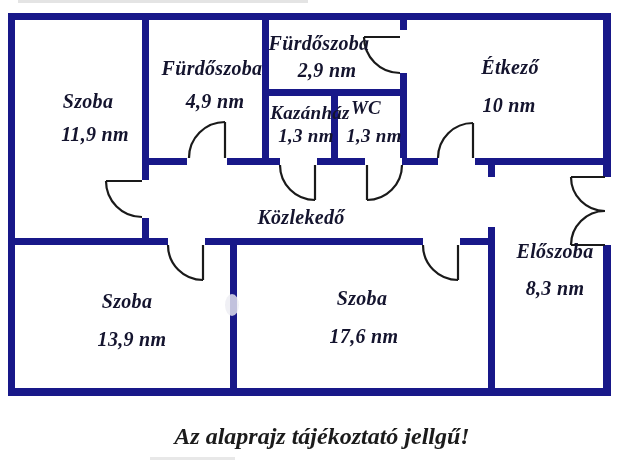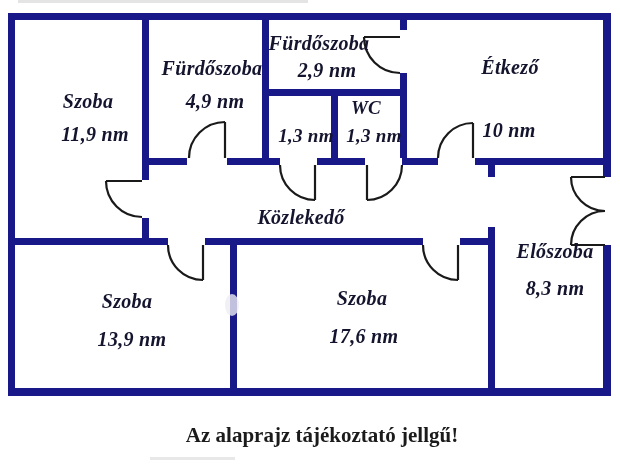--- a/index.html
+++ b/index.html
@@ -5,21 +5,21 @@
   html,body{margin:0;padding:0;background:#ffffff;}
   #stage{position:relative;width:620px;height:465px;background:#ffffff;overflow:hidden;
          font-family:"Liberation Serif","DejaVu Serif",serif;}
   .wall{position:absolute;background:var(--wall,#181889);z-index:1;}
   .doors{position:absolute;left:0;top:0;z-index:2;pointer-events:none;}
   .lbl{position:absolute;transform:translateX(-50%);white-space:nowrap;z-index:4;
        font-style:italic;font-weight:bold;font-size:20px;line-height:1.1;
        color:var(--room-text,#14142e);letter-spacing:0.3px;}
   .lbl.sm{font-size:19px;}
   .caption{position:absolute;transform:translateX(-50%);white-space:nowrap;z-index:4;
-       font-weight:bold;font-size:21px;color:var(--caption-text,#1b1b1b);}
+       font-style:italic;font-weight:bold;font-size:24px;color:var(--caption-text,#1b1b1b);}
   .artifact{position:absolute;z-index:5;}
 </style>
 </head>
 <body>
 
 <div id="stage">
 
   <div class="wall" style="left:8px;top:13px;width:603px;height:7px;"></div>
   <div class="wall" style="left:8px;top:388px;width:603px;height:8px;"></div>
   <div class="wall" style="left:8px;top:13px;width:7px;height:383px;"></div>
@@ -93,27 +93,28 @@
 
   <div class="lbl" style="left:88px;top:90px;">Szoba</div>
   <div class="lbl" style="left:95px;top:123px;">11,9 nm</div>
 
   <div class="lbl" style="left:212px;top:57px;">Fürdőszoba</div>
   <div class="lbl" style="left:215px;top:90px;">4,9 nm</div>
 
   <div class="lbl" style="left:319px;top:32px;">Fürdőszoba</div>
   <div class="lbl" style="left:327px;top:59px;">2,9 nm</div>
 
+  <div class="lbl sm" style="left:310px;top:103px;">Kazánház</div>
   <div class="lbl sm" style="left:306px;top:126px;">1,3 nm</div>
 
   <div class="lbl sm" style="left:366px;top:98px;">WC</div>
   <div class="lbl sm" style="left:374px;top:126px;">1,3 nm</div>
 
   <div class="lbl" style="left:510px;top:56px;">Étkező</div>
-  <div class="lbl" style="left:509px;top:94px;margin-top:25px;">10 nm</div>
+  <div class="lbl" style="left:509px;top:94px;">10 nm</div>
 
   <div class="lbl" style="left:301px;top:206px;">Közlekedő</div>
 
   <div class="lbl" style="left:555px;top:240px;">Előszoba</div>
   <div class="lbl" style="left:555px;top:277px;">8,3 nm</div>
 
   <div class="lbl" style="left:127px;top:290px;">Szoba</div>
   <div class="lbl" style="left:132px;top:328px;">13,9 nm</div>
 
   <div class="lbl" style="left:362px;top:287px;">Szoba</div>

